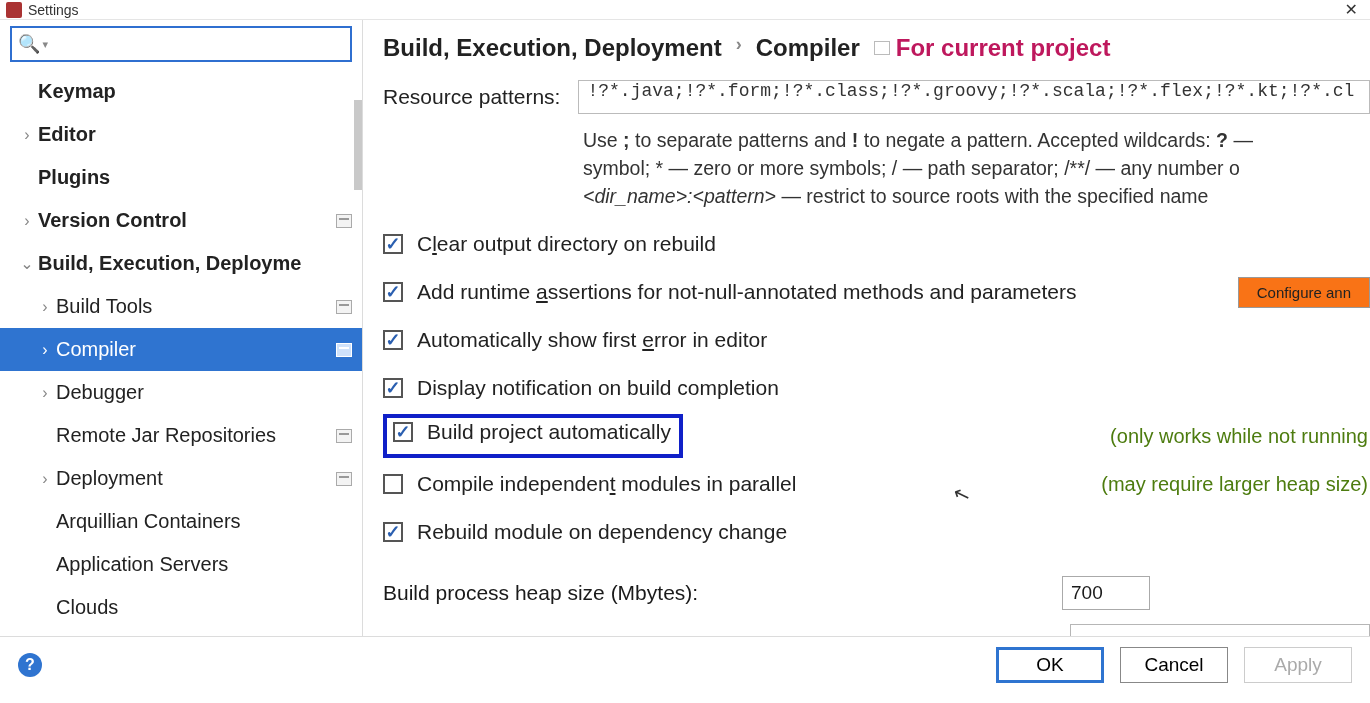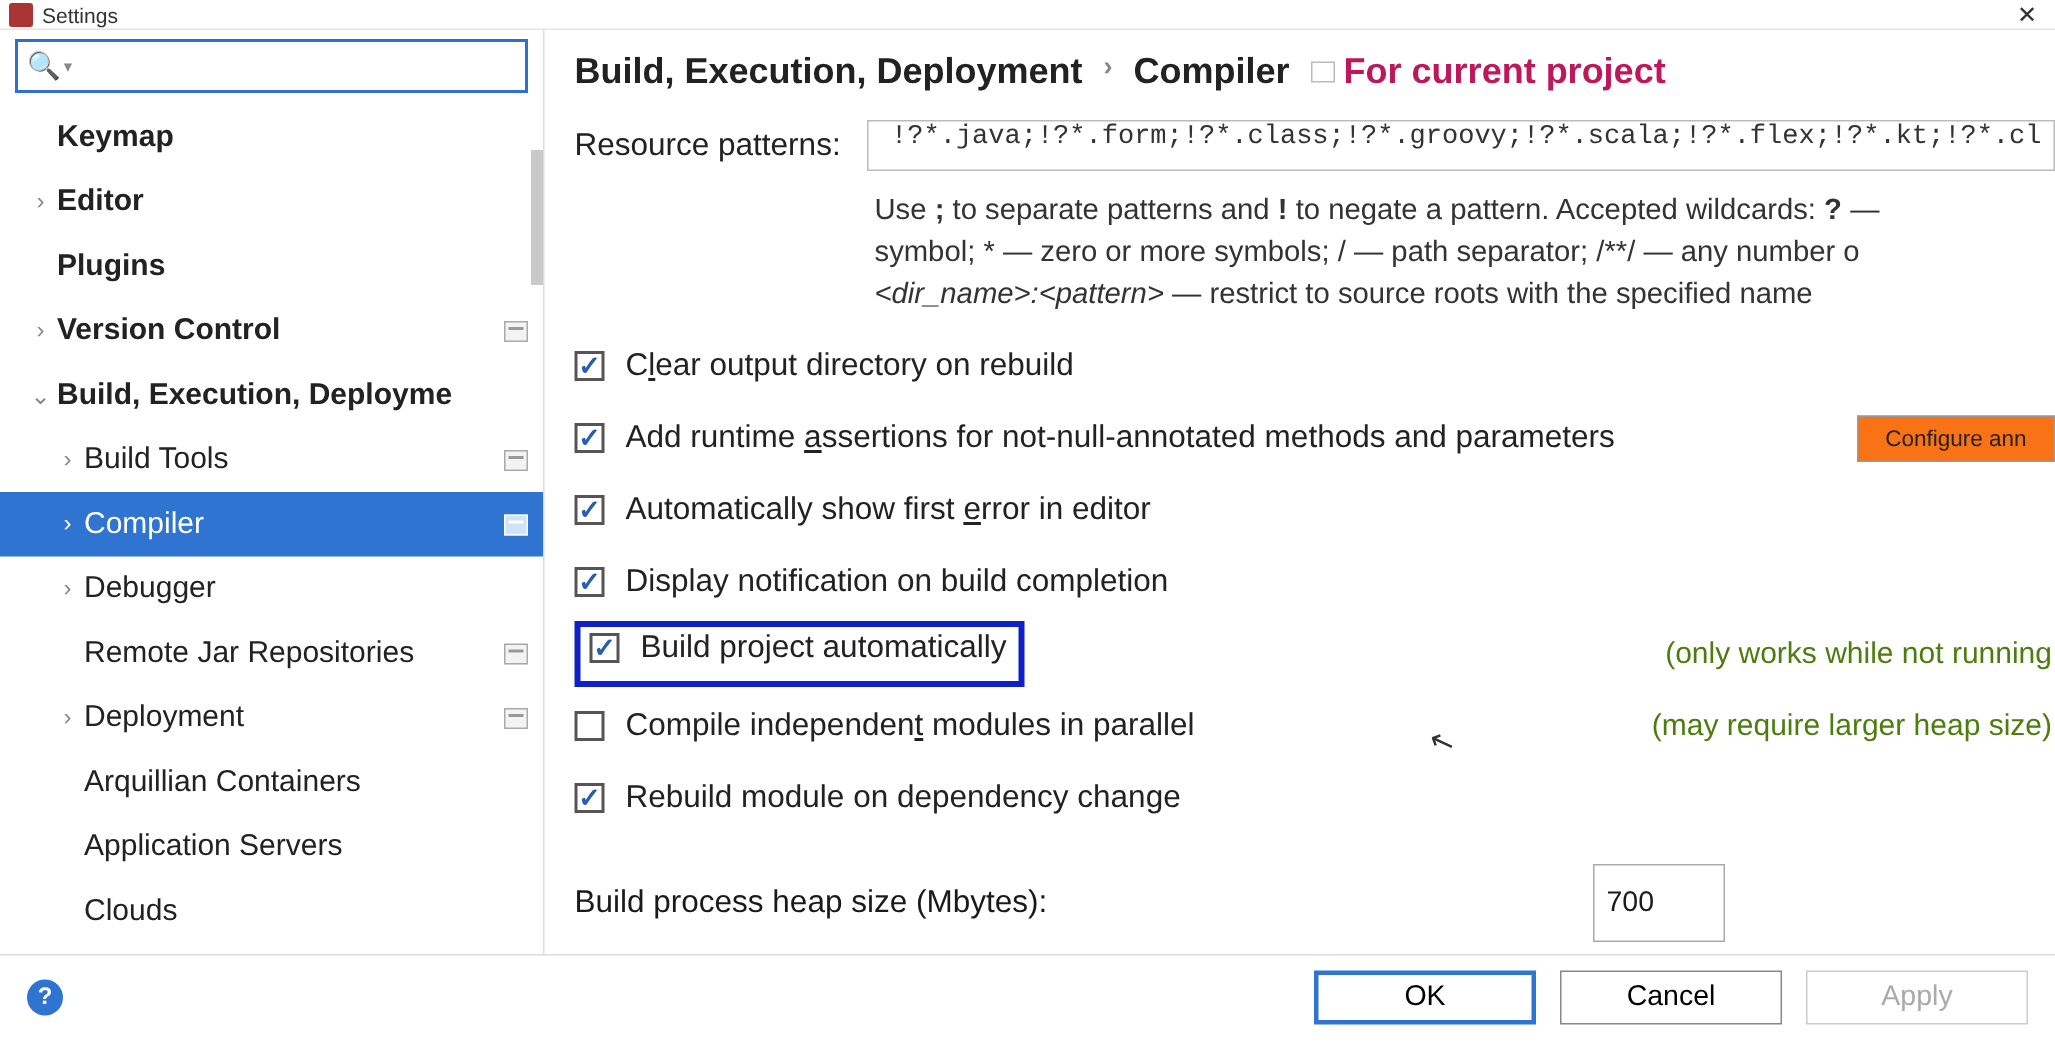--- a/index.html
+++ b/index.html
@@ -134,21 +134,20 @@
     font-weight: 700;
     display:flex; align-items:center; gap:6px;
   }
   .breadcrumb .for-proj .proj-icon2 {
      width:16px; height:14px; border:1px solid #bbb; display:inline-block; position:relative;
   }
   .row {
     display: flex;
     align-items: center;
     margin-bottom: 8px;
-    text-align: right;
   }
   .row.label-row { margin-bottom: 12px;}
   .row .field-label {
     font-size: 21px;
     color: #222;
     margin-right: 18px;
   }
   .text-input {
     flex: 1;
     height: 34px;
@@ -207,21 +206,21 @@
     padding: 2px 8px 10px 6px;
     display: inline-flex;
     align-items:center;
     position:relative;
   }
   .u { text-decoration: underline; }
   .heap-row {
     display:flex; align-items:center; font-size:21px; margin-top:20px;
   }
   .heap-row .num-input {
-    width: 88px; height:52px; border:1px solid #aaa;
+    width: 88px; height:34px; border:1px solid #aaa;
     margin-left: auto; margin-right: 220px;
     padding: 0 8px; font-size:19px;
     display:flex; align-items:center;
   }
   .vm-row {
     display:flex; align-items:center; font-size:21px; margin-top:14px;
     color:#333;
   }
   .vm-row .vm-input {
     width:300px; height:34px; border-top:1px solid #aaa;border-left:1px solid #aaa; border-right:1px solid #aaa;
@@ -239,21 +238,21 @@
     background:#2f74d0; color:#fff;
     display:flex; align-items:center; justify-content:center;
     font-weight:700; font-size:16px;
     cursor:pointer;
   }
   .footer-buttons {
     margin-left:auto;
     display:flex; gap:16px;
   }
   .footer-buttons button {
-    width: 148px; height:36px;
+    width: 108px; height:36px;
     font-size:19px;
     background:#fff;
     border:1px solid #888;
     cursor:pointer;
   }
   .footer-buttons button.primary {
     border:3px solid #2f74d0;
   }
   .footer-buttons button.disabled {
     color:#aaa; border-color:#ccc;

